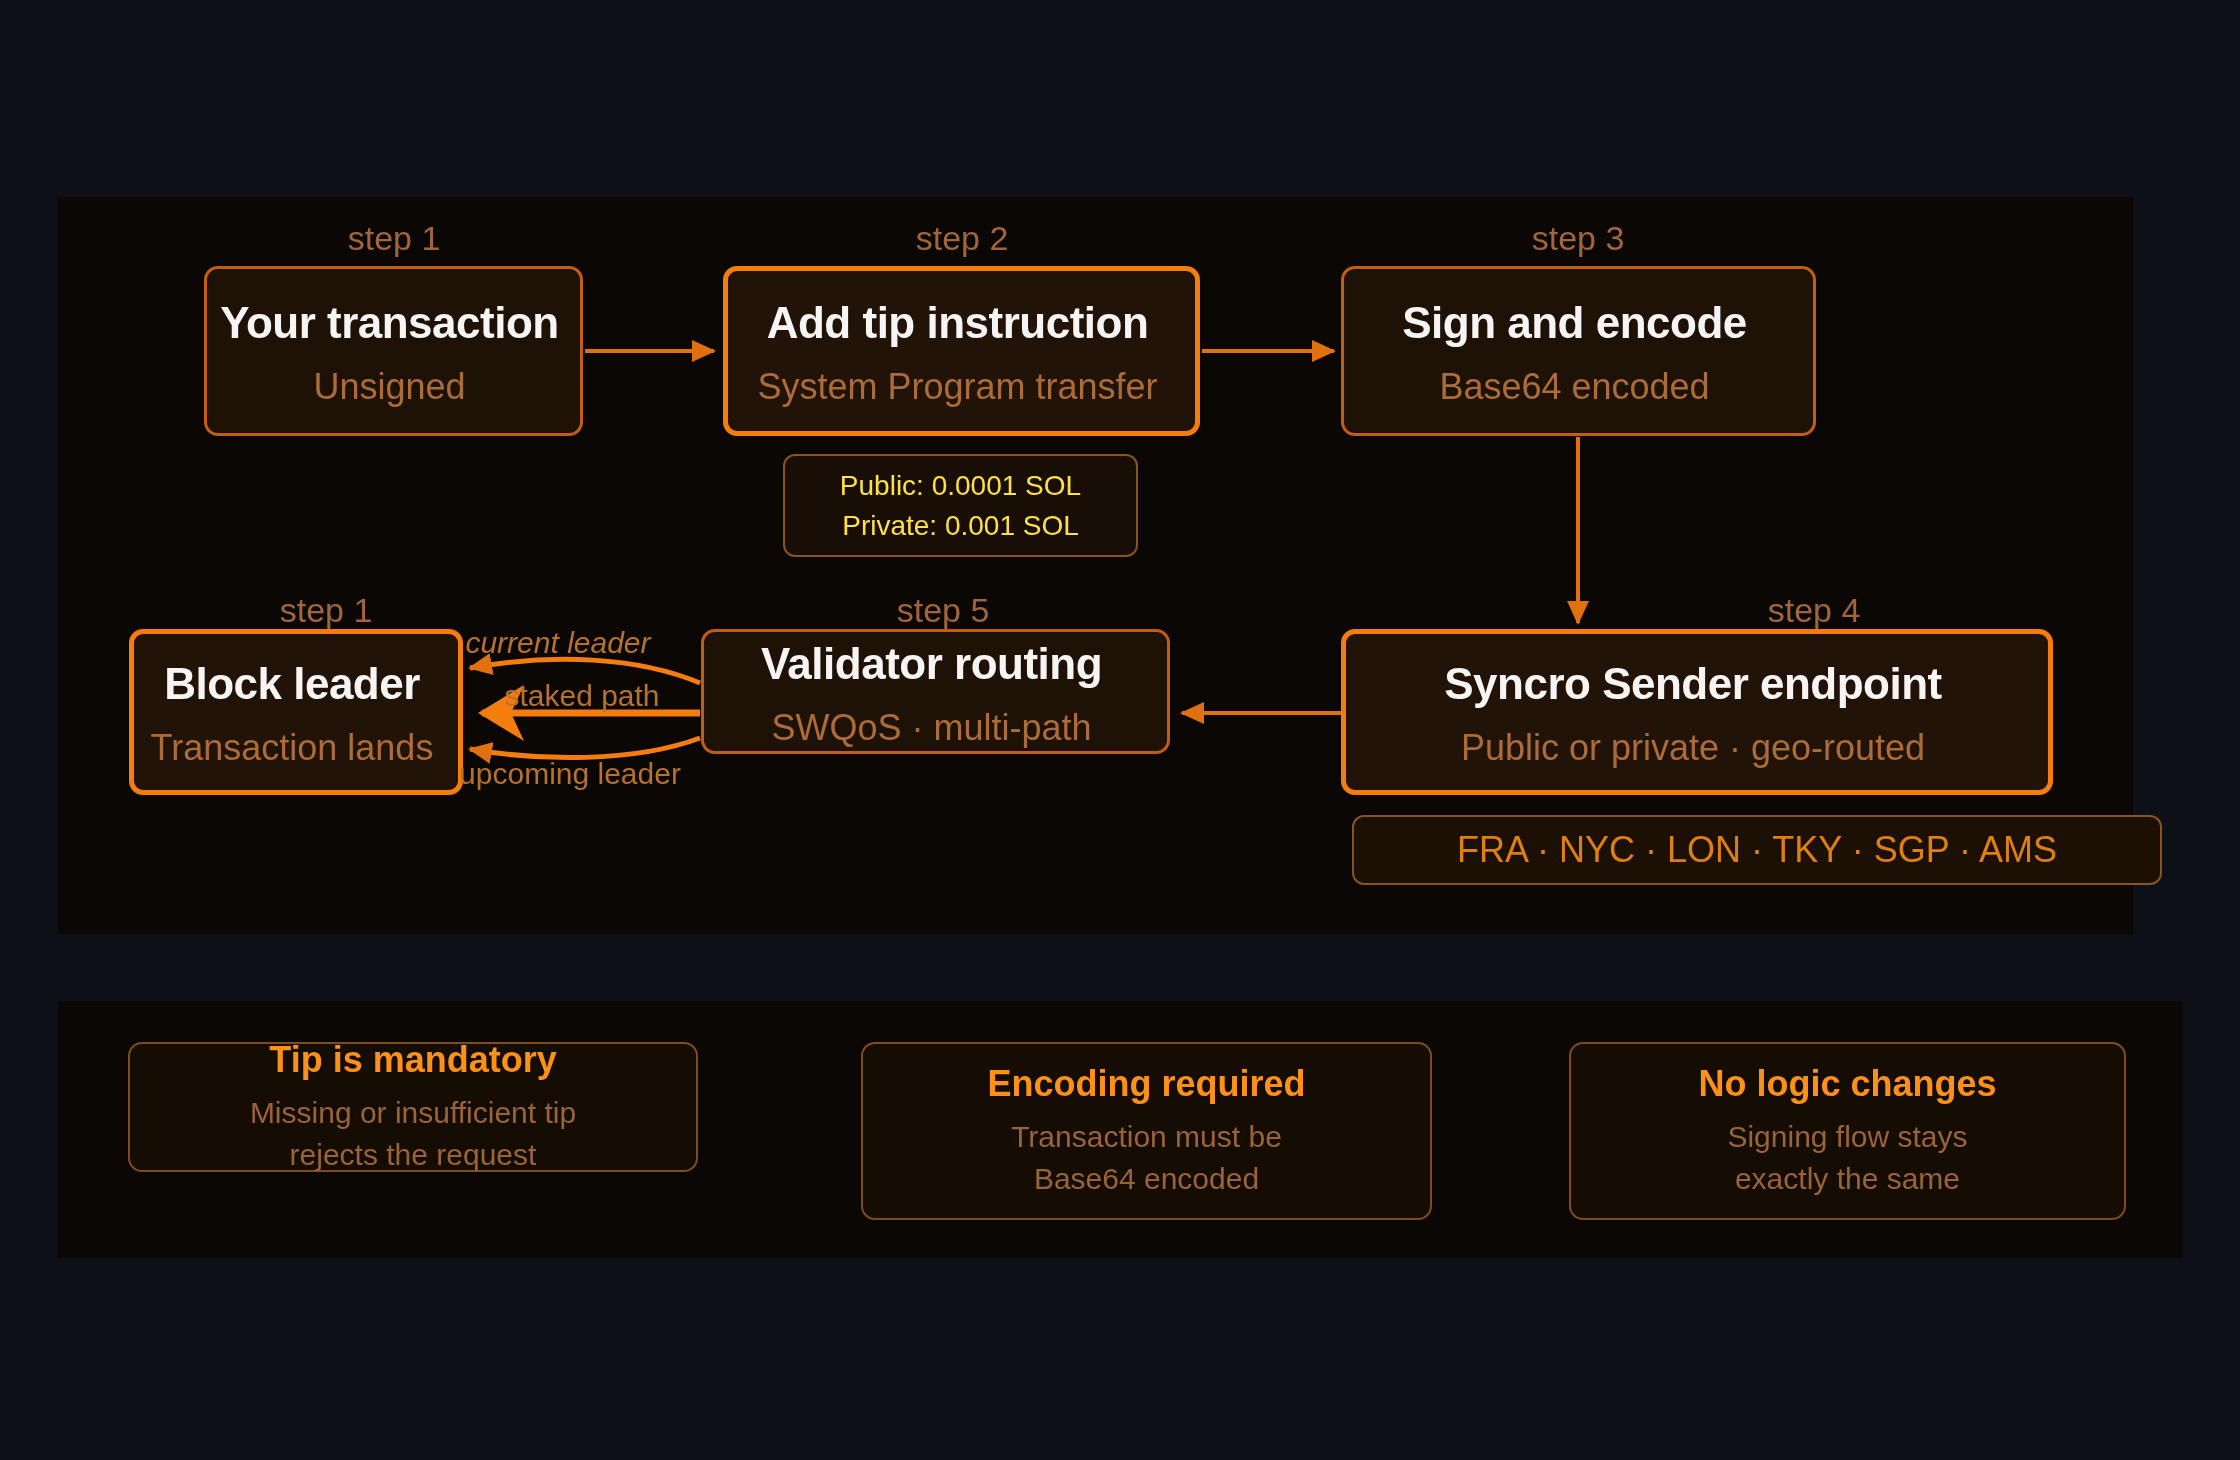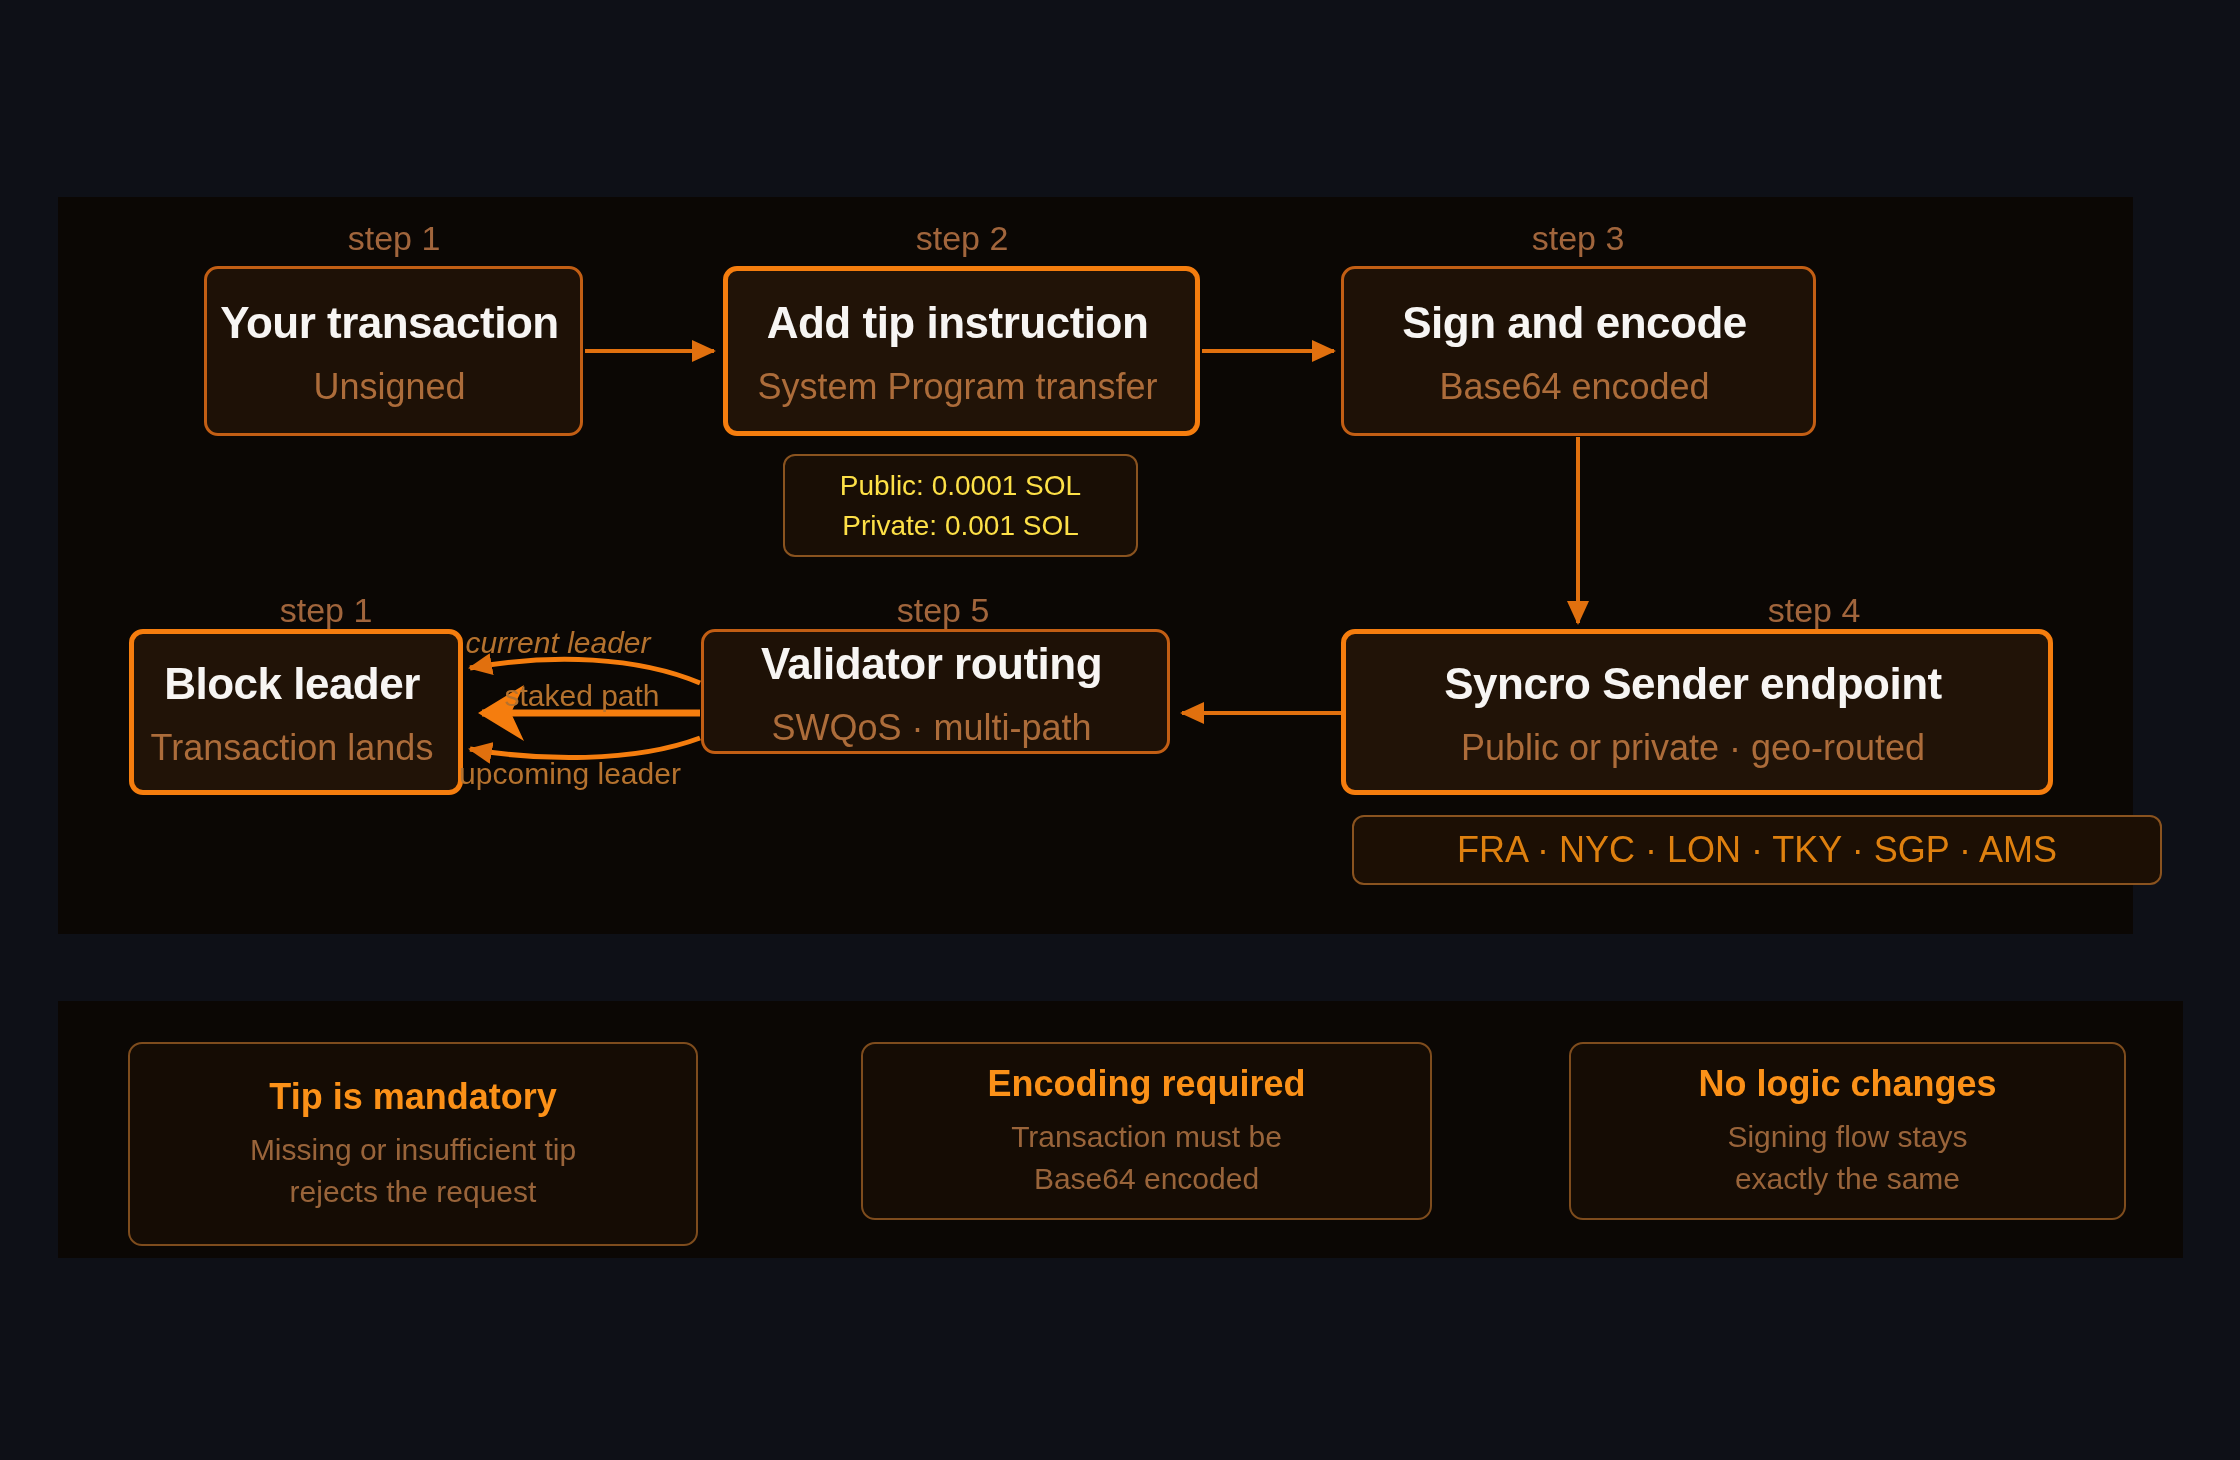--- a/index.html
+++ b/index.html
@@ -214,21 +214,21 @@
     <div class="edge-label" style="left:352px; top:559px;">upcoming leader</div>
 
     <div class="note-box" style="left:1294px; top:618px; width:810px; height:70px; background:#1c0f04;">
       <div class="regions-line">FRA · NYC · LON · TKY · SGP · AMS</div>
     </div>
 
   </div>
 
   <div id="notes-panel" class="panel">
 
-    <div class="info-card" style="left:70px; top:41px; width:570px; height:204px;">
+    <div class="info-card" style="left:70px; top:41px; width:570px; height:130px;">
       <div class="card-title">Tip is mandatory</div>
       <div class="card-line">Missing or insufficient tip</div>
       <div class="card-line">rejects the request</div>
     </div>
 
     <div class="info-card" style="left:803px; top:41px; width:571px; height:178px;">
       <div class="card-title">Encoding required</div>
       <div class="card-line">Transaction must be</div>
       <div class="card-line">Base64 encoded</div>
     </div>

